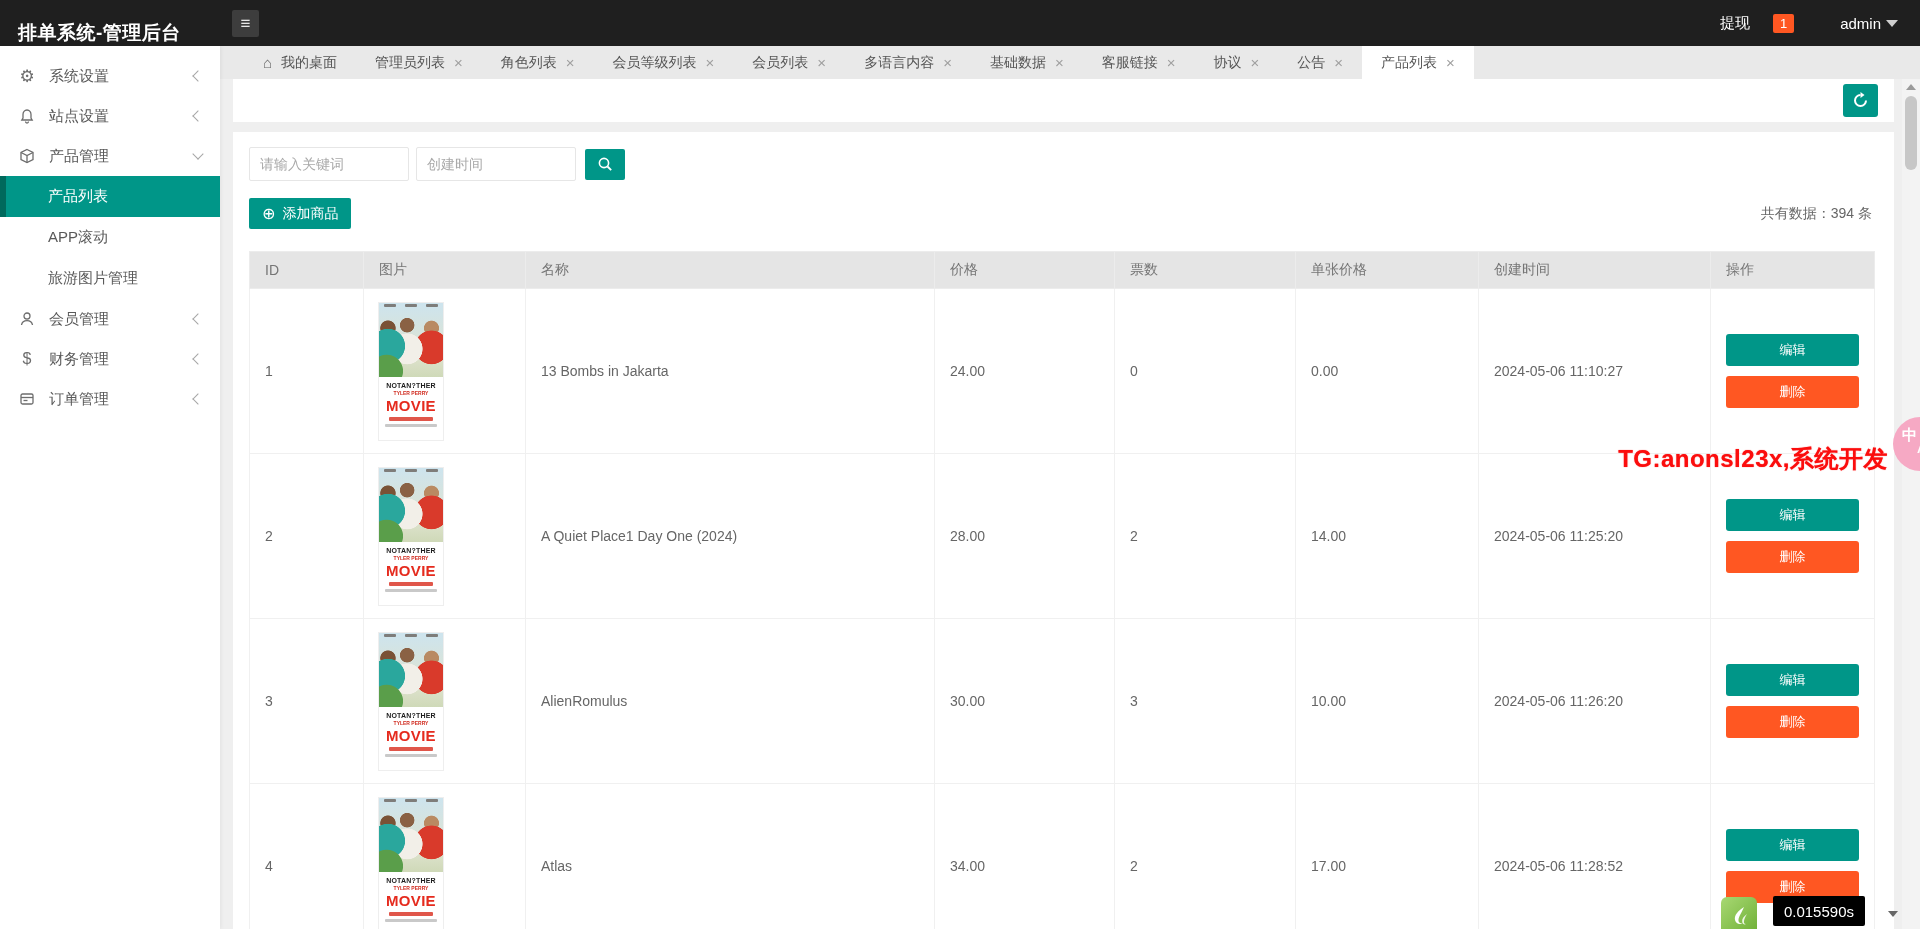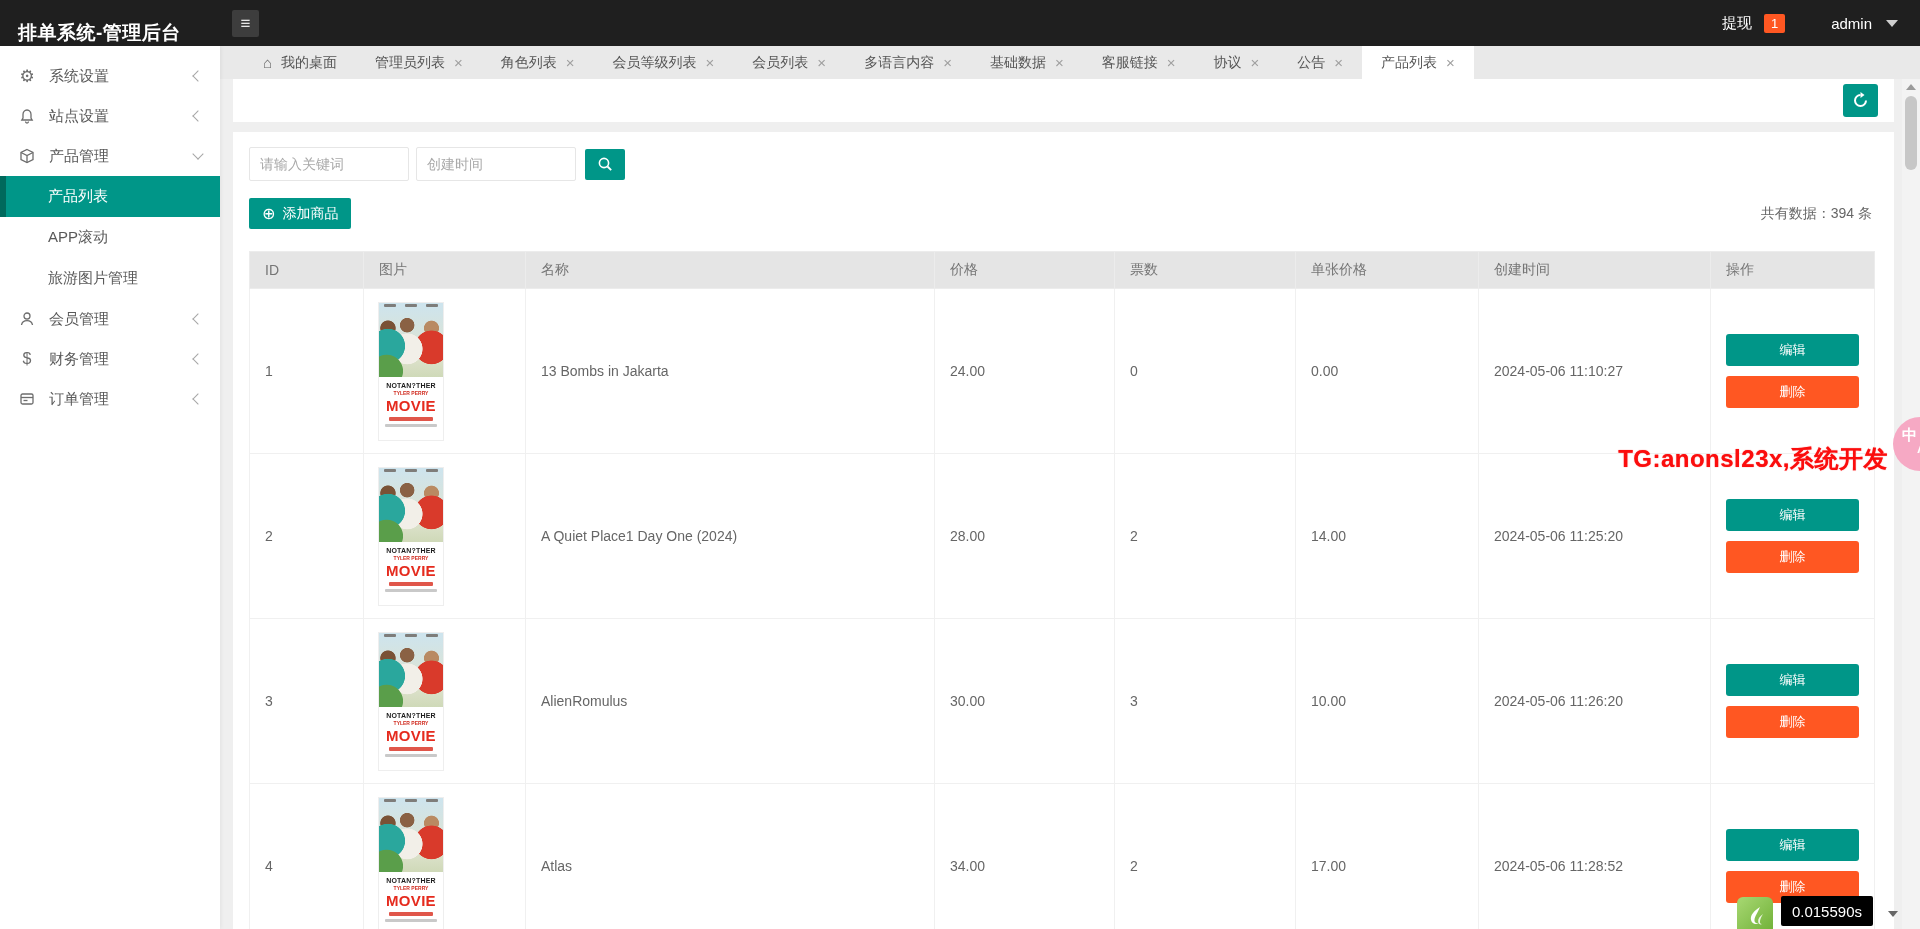--- a/index.html
+++ b/index.html
@@ -4,23 +4,23 @@
 <style>
   * { margin:0; padding:0; box-sizing:border-box; }
   html,body { width:1920px; height:929px; overflow:hidden; }
   body { font-family:"Liberation Sans","DejaVu Sans",sans-serif; background:#efefef; position:relative; }
 
   
   .header { position:absolute; top:0; left:0; right:0; height:46px; background:#1f1f1f; z-index:50; }
   .header .title { position:absolute; left:18px; top:0; line-height:46px; color:#ffffff; font-size:19px; font-weight:bold; letter-spacing:.5px;margin-top:10px; }
   .burger { position:absolute; left:232px; top:10px; width:27px; height:27px; background:#3d3d3d; border-radius:2px; color:#e8e8e8; font-size:17px; display:flex; align-items:center; justify-content:center; cursor:pointer; }
   .header-right { position:absolute; right:22px; top:0; height:46px; display:flex; align-items:center; gap:46px; }
-  .withdraw { display:flex; gap:12px; color:#fff; font-size:15px; cursor:pointer; }
+  .withdraw { display:flex; gap:23px; color:#fff; font-size:15px; cursor:pointer; }
   .badge { background:#ff5722; color:#fff; font-size:13px; line-height:1; padding:3px 7px; border-radius:2px; }
-  .user { display:flex; align-items:center; gap:14px; color:#fff; font-size:15px; cursor:pointer;text-align:center; }
+  .user { display:flex; align-items:center; gap:5px; color:#fff; font-size:15px; cursor:pointer;text-align:center; }
   .caret-down { width:0; height:0; border-left:6px solid transparent; border-right:6px solid transparent; border-top:7px solid #cfcfcf; }
 
   
   .sidebar { position:absolute; left:0; top:46px; bottom:0; width:220px; background:#ffffff; z-index:40; box-shadow:1px 0 4px rgba(0,0,0,.06); padding-top:10px; }
   .side-item { position:relative; height:40px; display:flex; align-items:center; padding-left:18px; color:#595959; font-size:15px; cursor:pointer; }
   .side-item .micon { width:18px; margin-right:13px; display:inline-flex; justify-content:center; color:#6d6d6d; font-size:16px; }
   .chev { position:absolute; right:18px; width:8px; height:8px; border-right:1.5px solid #a6a6a6; border-bottom:1.5px solid #a6a6a6; }
   .chev.left { transform:rotate(135deg); }
   .chev.down { transform:rotate(45deg); top:14px; }
   .side-sub { height:41px; display:flex; align-items:center; padding-left:48px; color:#595959; font-size:15px; cursor:pointer; }
@@ -83,21 +83,21 @@
   .scrollbar { position:absolute; right:0; top:79px; bottom:0; width:18px; background:#f3f3f3; z-index:45; }
   .sb-arrow { width:0; height:0; margin:5px auto 0; border-left:5px solid transparent; border-right:5px solid transparent; }
   .sb-arrow.up { border-bottom:6px solid #9a9a9a; }
   .sb-thumb { width:12px; margin:6px auto 0; height:74px; background:#c7c7c7; border-radius:6px; }
 
   
   .watermark { position:absolute; top:443px; right:32px; z-index:60; color:#fb0d0d; font-size:24px; font-weight:800; letter-spacing:.5px; text-shadow:0 0 1px #fb4d4d; }
   .translate-fab { position:absolute; top:417px; right:-27px; width:54px; height:54px; border-radius:50%; background:#f6a9c4; z-index:70; color:#fff; cursor:pointer; }
   .translate-fab .t-cn { position:absolute; left:9px; top:9px; font-size:15px; font-weight:bold; }
   .translate-fab .t-en { position:absolute; left:24px; top:24px; font-size:13px; font-weight:bold; }
-  .debug-bar { position:absolute; right:22px; bottom:0; display:flex; align-items:flex-end; gap:8px; z-index:80; }
+  .debug-bar { position:absolute; right:22px; bottom:0; display:flex; align-items:flex-end; gap:16px; z-index:80; }
   .tp-logo { width:36px; height:40px; margin-bottom:-8px; border-radius:6px; background:linear-gradient(135deg,#a8d873 0%,#6cae33 100%); display:flex; align-items:center; justify-content:center; }
   .tp-time { height:30px; background:#000; color:#fff; font-size:15px; padding:0 11px; display:flex; align-items:center; border-radius:2px; margin:0 0 3px 0; }
   .tp-caret { width:0; height:0; margin:0 0 12px 7px; border-left:5px solid transparent; border-right:5px solid transparent; border-top:6px solid #666; }
 </style>
 </head>
 <body>
 
 <div class="header">
   <div class="title">排单系统-管理后台</div>
   <div class="burger">

